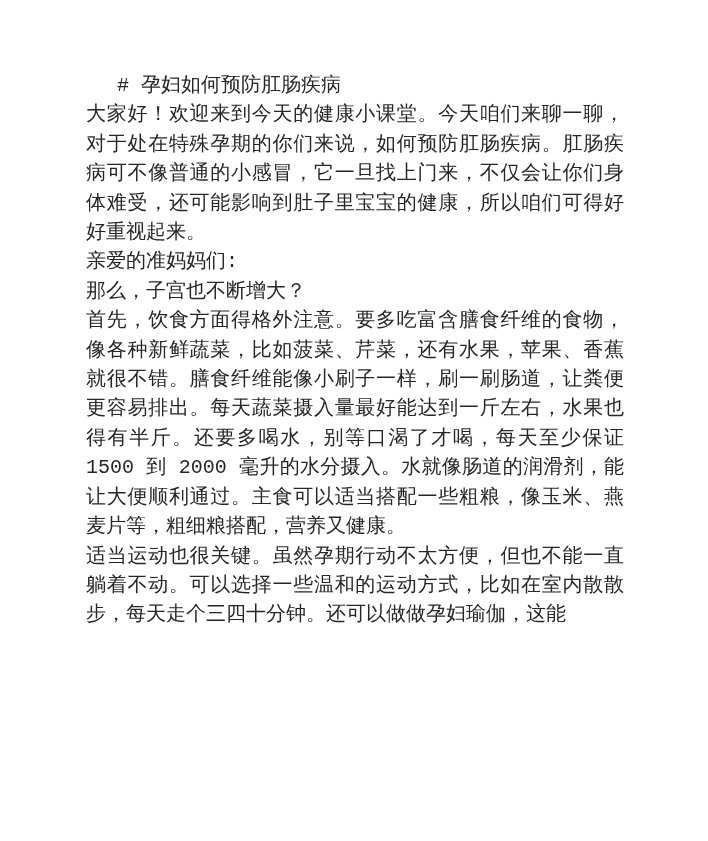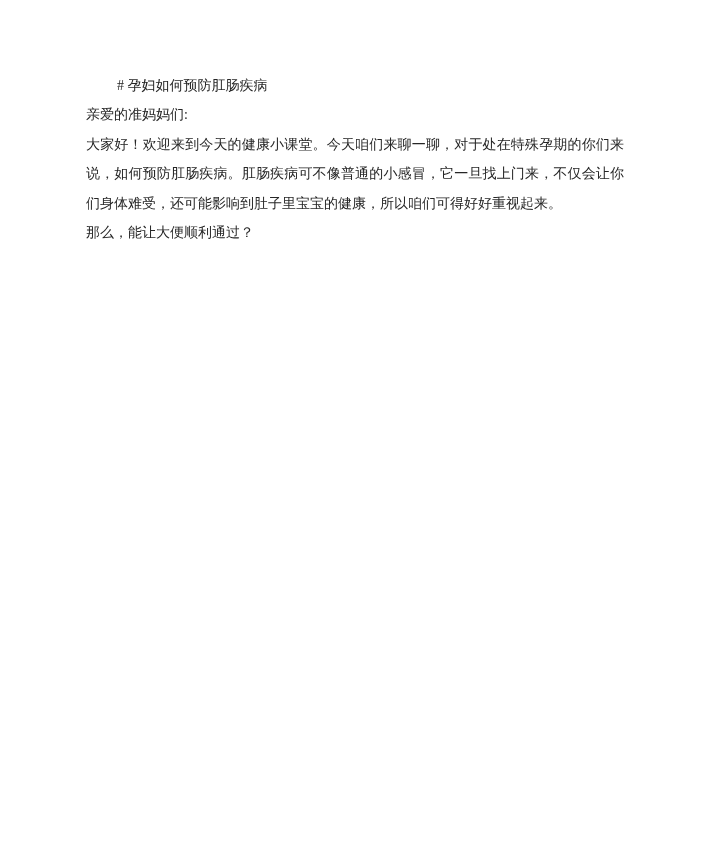--- a/index.html
+++ b/index.html
@@ -12,39 +12,41 @@
       width: 708px;
       height: 841px;
       background: #ffffff;
       overflow: hidden;
     }
     .doc-content {
       position: absolute;
       left: 86px;
       top: 71px;
       width: 538px;
-      font-family: Liberation Serif, serif;
-      font-size: 14px;
+      font-family: Liberation Mono, monospace;
+      font-size: 20px;
       line-height: 29.4px;
       color: #262626;
       text-align: justify;
       overflow-wrap: break-word;
     }
     .doc-content p {
       margin: 0;
       padding: 0;
     }
     .doc-title {
       text-align: left;
       text-indent: 31px;
     }
   </style>
 </head>
 <body>
 
 <div class="doc-page">
   <div class="doc-content">
     <p class="doc-title"># 孕妇如何预防肛肠疾病</p>
+    <p>大家好！欢迎来到今天的健康小课堂。今天咱们来聊一聊，对于处在特殊孕期的你们来说，如何预防肛肠疾病。肛肠疾病可不像普通的小感冒，它一旦找上门来，不仅会让你们身体难受，还可能影响到肚子里宝宝的健康，所以咱们可得好好重视起来。</p>
     <p>亲爱的准妈妈们:</p>
-    <p>大家好！欢迎来到今天的健康小课堂。今天咱们来聊一聊，对于处在特殊孕期的你们来说，如何预防肛肠疾病。肛肠疾病可不像普通的小感冒，它一旦找上门来，不仅会让你们身体难受，还可能影响到肚子里宝宝的健康，所以咱们可得好好重视起来。</p>
-    <p>那么，能让大便顺利通过？</p>
+    <p>那么，子宫也不断增大？</p>
+    <p>首先，饮食方面得格外注意。要多吃富含膳食纤维的食物，像各种新鲜蔬菜，比如菠菜、芹菜，还有水果，苹果、香蕉就很不错。膳食纤维能像小刷子一样，刷一刷肠道，让粪便更容易排出。每天蔬菜摄入量最好能达到一斤左右，水果也得有半斤。还要多喝水，别等口渴了才喝，每天至少保证 1500 到 2000 毫升的水分摄入。水就像肠道的润滑剂，能让大便顺利通过。主食可以适当搭配一些粗粮，像玉米、燕麦片等，粗细粮搭配，营养又健康。</p>
+    <p>适当运动也很关键。虽然孕期行动不太方便，但也不能一直躺着不动。可以选择一些温和的运动方式，比如在室内散散步，每天走个三四十分钟。还可以做做孕妇瑜伽，这能</p>
   </div>
 </div>
 
 </body></html>

